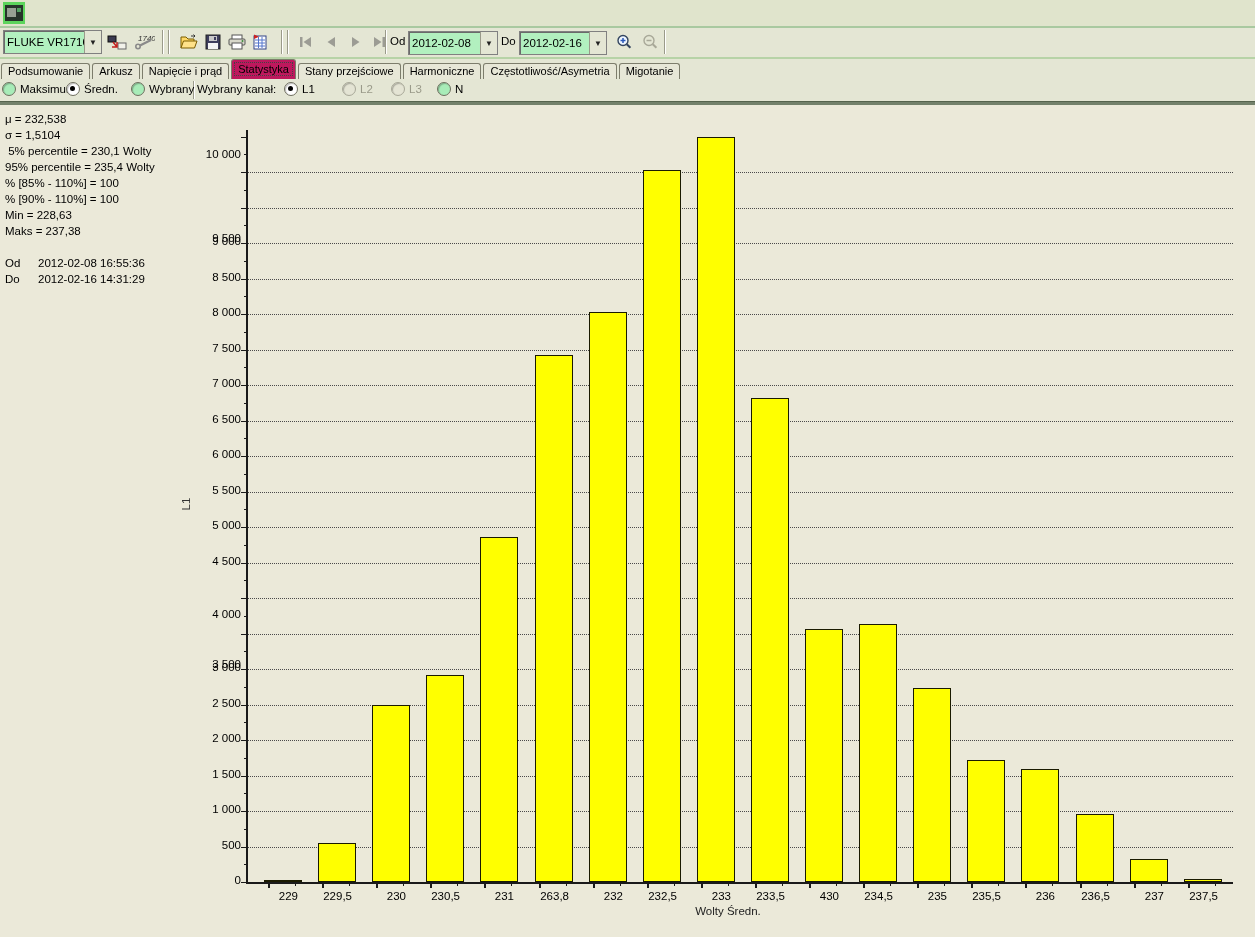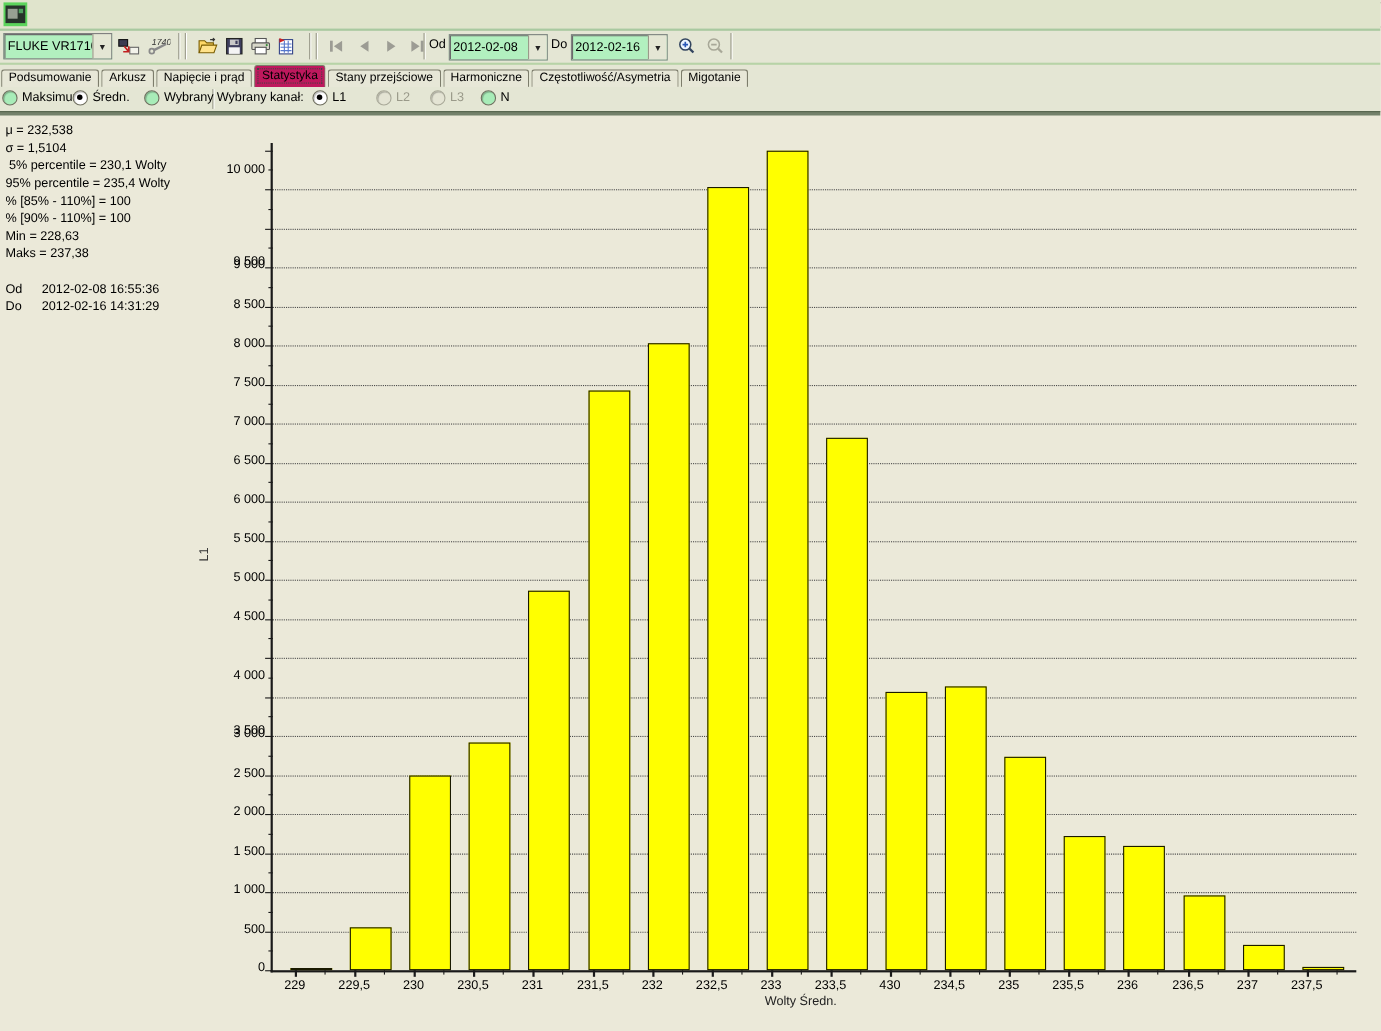--- a/index.html
+++ b/index.html
@@ -51,21 +51,21 @@
   .stats{position:absolute;left:5px;top:111px;width:190px}
   .stats div{height:16px;line-height:16px;white-space:pre;font-size:11.5px}
   .period{display:flex}
   .period .pl{width:33px}
   
   #chart{position:absolute;left:0;top:0;width:1255px;height:937px;pointer-events:none}
   .gridline{position:absolute;height:0;border-top:1px dotted #4a4a4a}
   .axis{position:absolute;background:#1a1a1a}
   .ytick,.xtick{position:absolute;background:#1a1a1a}
   .ylab{position:absolute;width:60px;text-align:right;font-size:11.5px;white-space:pre}
-  .xlab{position:absolute;width:60px;text-align:center;font-size:11.5px;white-space:pre}
+  .xlab{position:absolute;width:60px;text-align:right;font-size:11.5px;white-space:pre}
   .bar{position:absolute;background:#ffff00;border:1.5px solid #1a1a00;box-sizing:border-box}
   .axis-title-y{position:absolute;left:180px;top:498px;font-size:11.5px;color:#333;transform:rotate(-90deg);transform-origin:center}
   .axis-title-x{position:absolute;left:628px;top:905px;width:200px;text-align:center;font-size:11.5px;color:#222}
 </style>
 </head>
 <body>
 
 <div class="titlebar">
   <span class="app-icon">
     <svg width="22" height="22">
@@ -361,21 +361,21 @@
     <div class="xlab" style="left: 238px; top: 890px;">229</div>
     <div class="xtick" style="left: 322px; top: 882px; width: 1.5px; height: 6px;"></div>
     <div class="xlab" style="left: 292px; top: 890px;">229,5</div>
     <div class="xtick" style="left: 376px; top: 882px; width: 1.5px; height: 6px;"></div>
     <div class="xlab" style="left: 346px; top: 890px;">230</div>
     <div class="xtick" style="left: 430px; top: 882px; width: 1.5px; height: 6px;"></div>
     <div class="xlab" style="left: 400px; top: 890px;">230,5</div>
     <div class="xtick" style="left: 484px; top: 882px; width: 1.5px; height: 6px;"></div>
     <div class="xlab" style="left: 454px; top: 890px;">231</div>
     <div class="xtick" style="left: 539px; top: 882px; width: 1.5px; height: 6px;"></div>
-    <div class="xlab" style="left: 509px; top: 890px;">231,5</div>
+    <div class="xlab" style="left: 509px; top: 890px;">263,8</div>
     <div class="xtick" style="left: 593px; top: 882px; width: 1.5px; height: 6px;"></div>
     <div class="xlab" style="left: 563px; top: 890px;">232</div>
     <div class="xtick" style="left: 647px; top: 882px; width: 1.5px; height: 6px;"></div>
     <div class="xlab" style="left: 617px; top: 890px;">232,5</div>
     <div class="xtick" style="left: 701px; top: 882px; width: 1.5px; height: 6px;"></div>
     <div class="xlab" style="left: 671px; top: 890px;">233</div>
     <div class="xtick" style="left: 755px; top: 882px; width: 1.5px; height: 6px;"></div>
     <div class="xlab" style="left: 725px; top: 890px;">233,5</div>
     <div class="xtick" style="left: 809px; top: 882px; width: 1.5px; height: 6px;"></div>
     <div class="xlab" style="left: 779px; top: 890px;">430</div>

